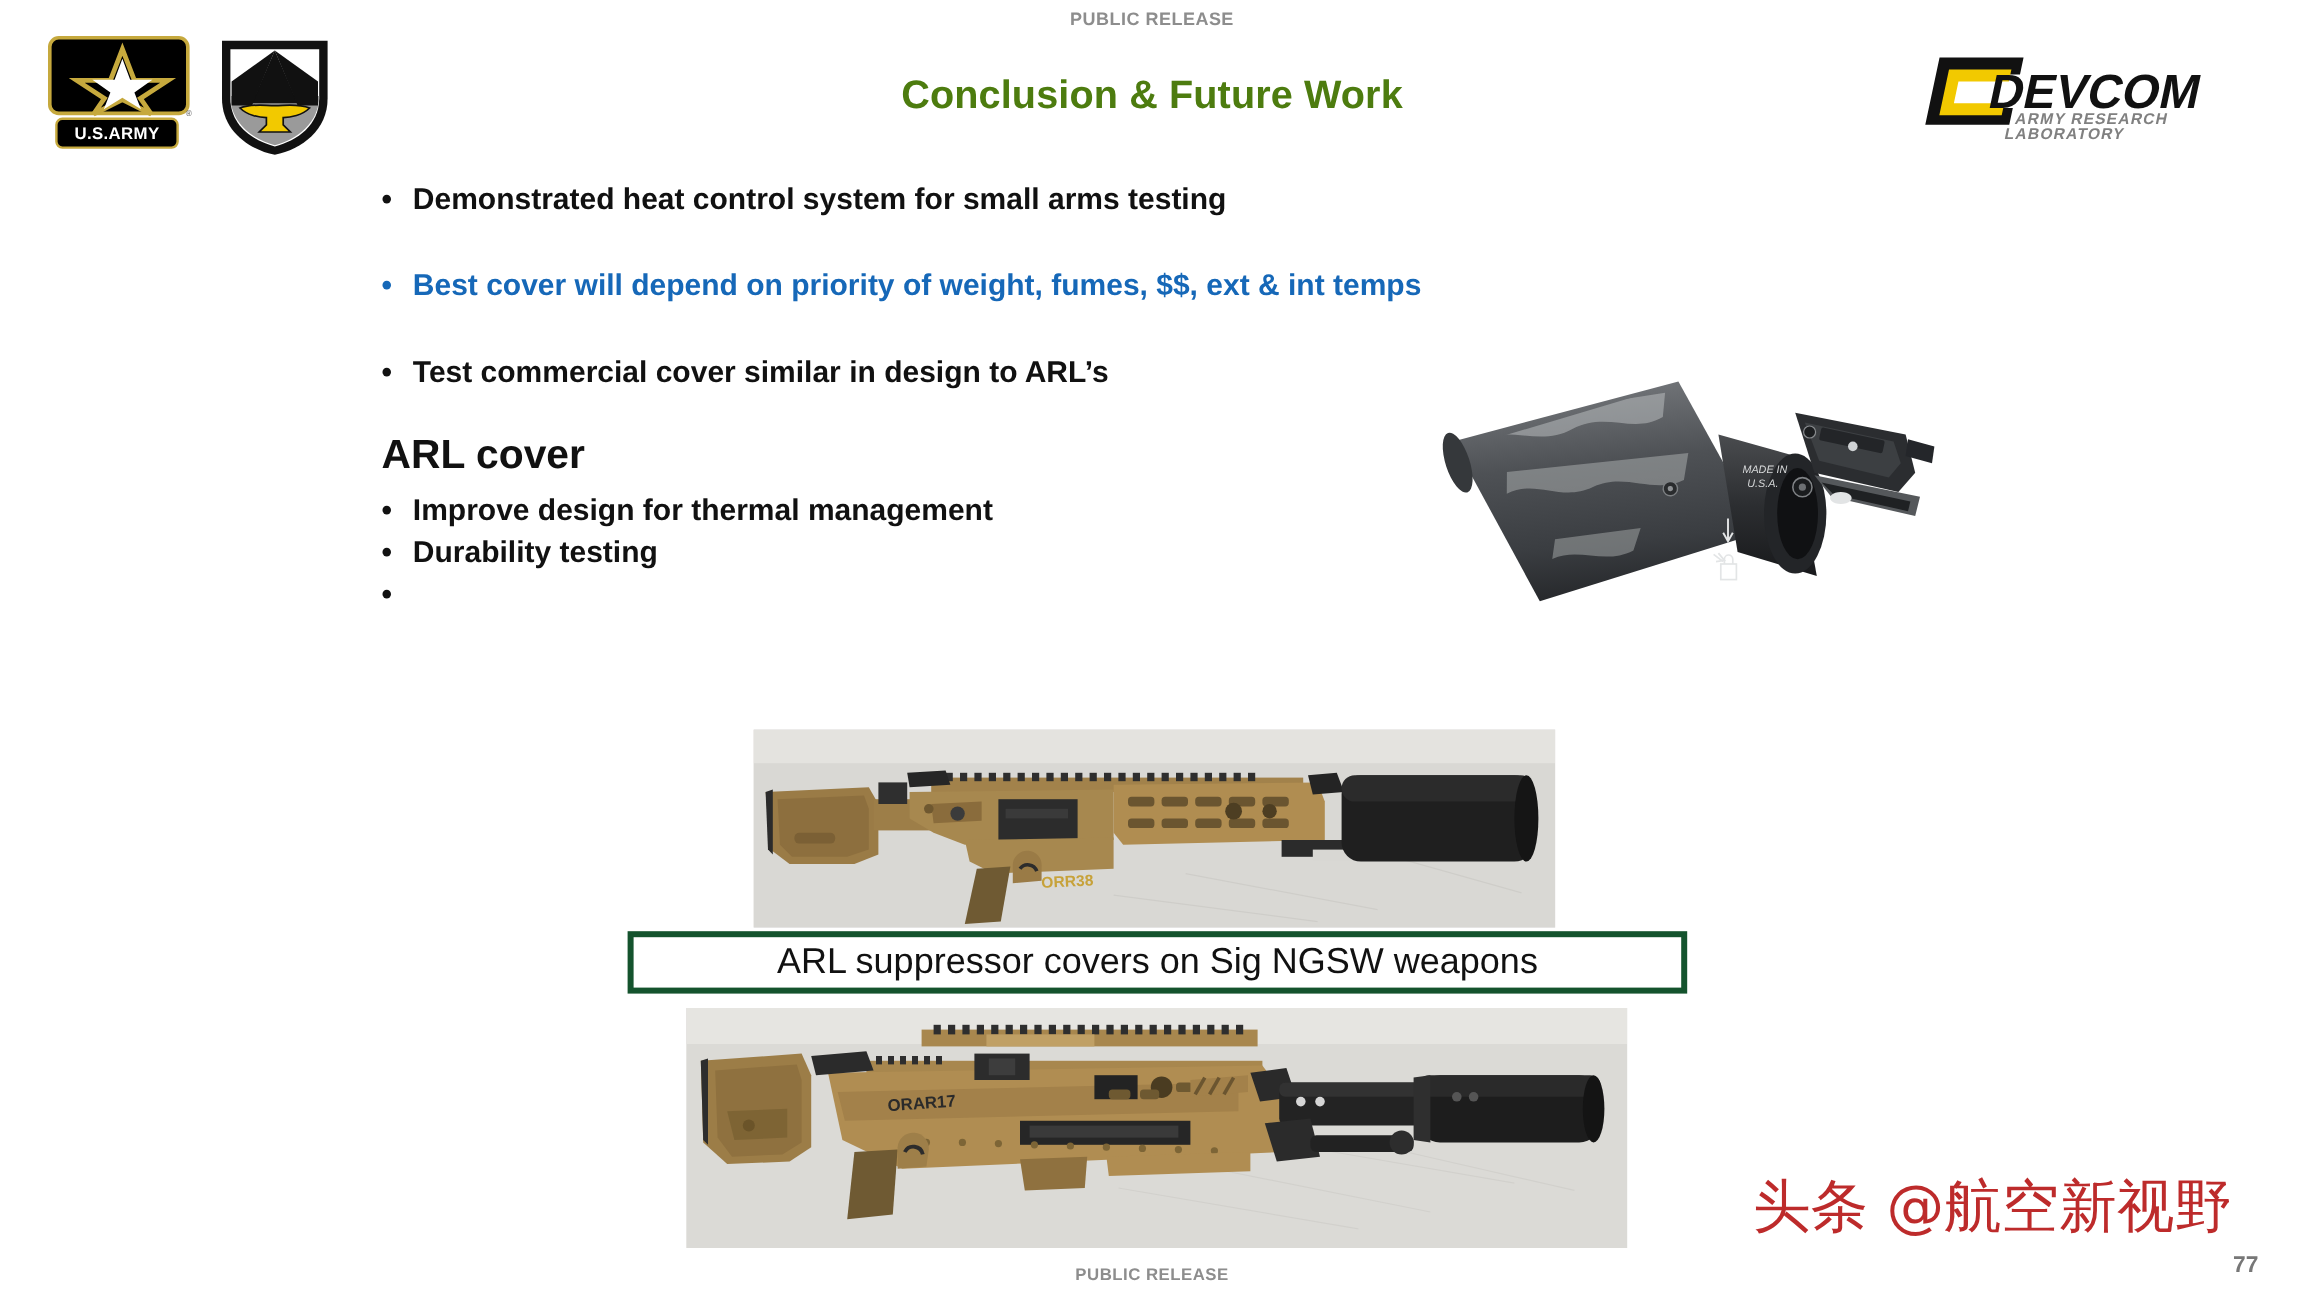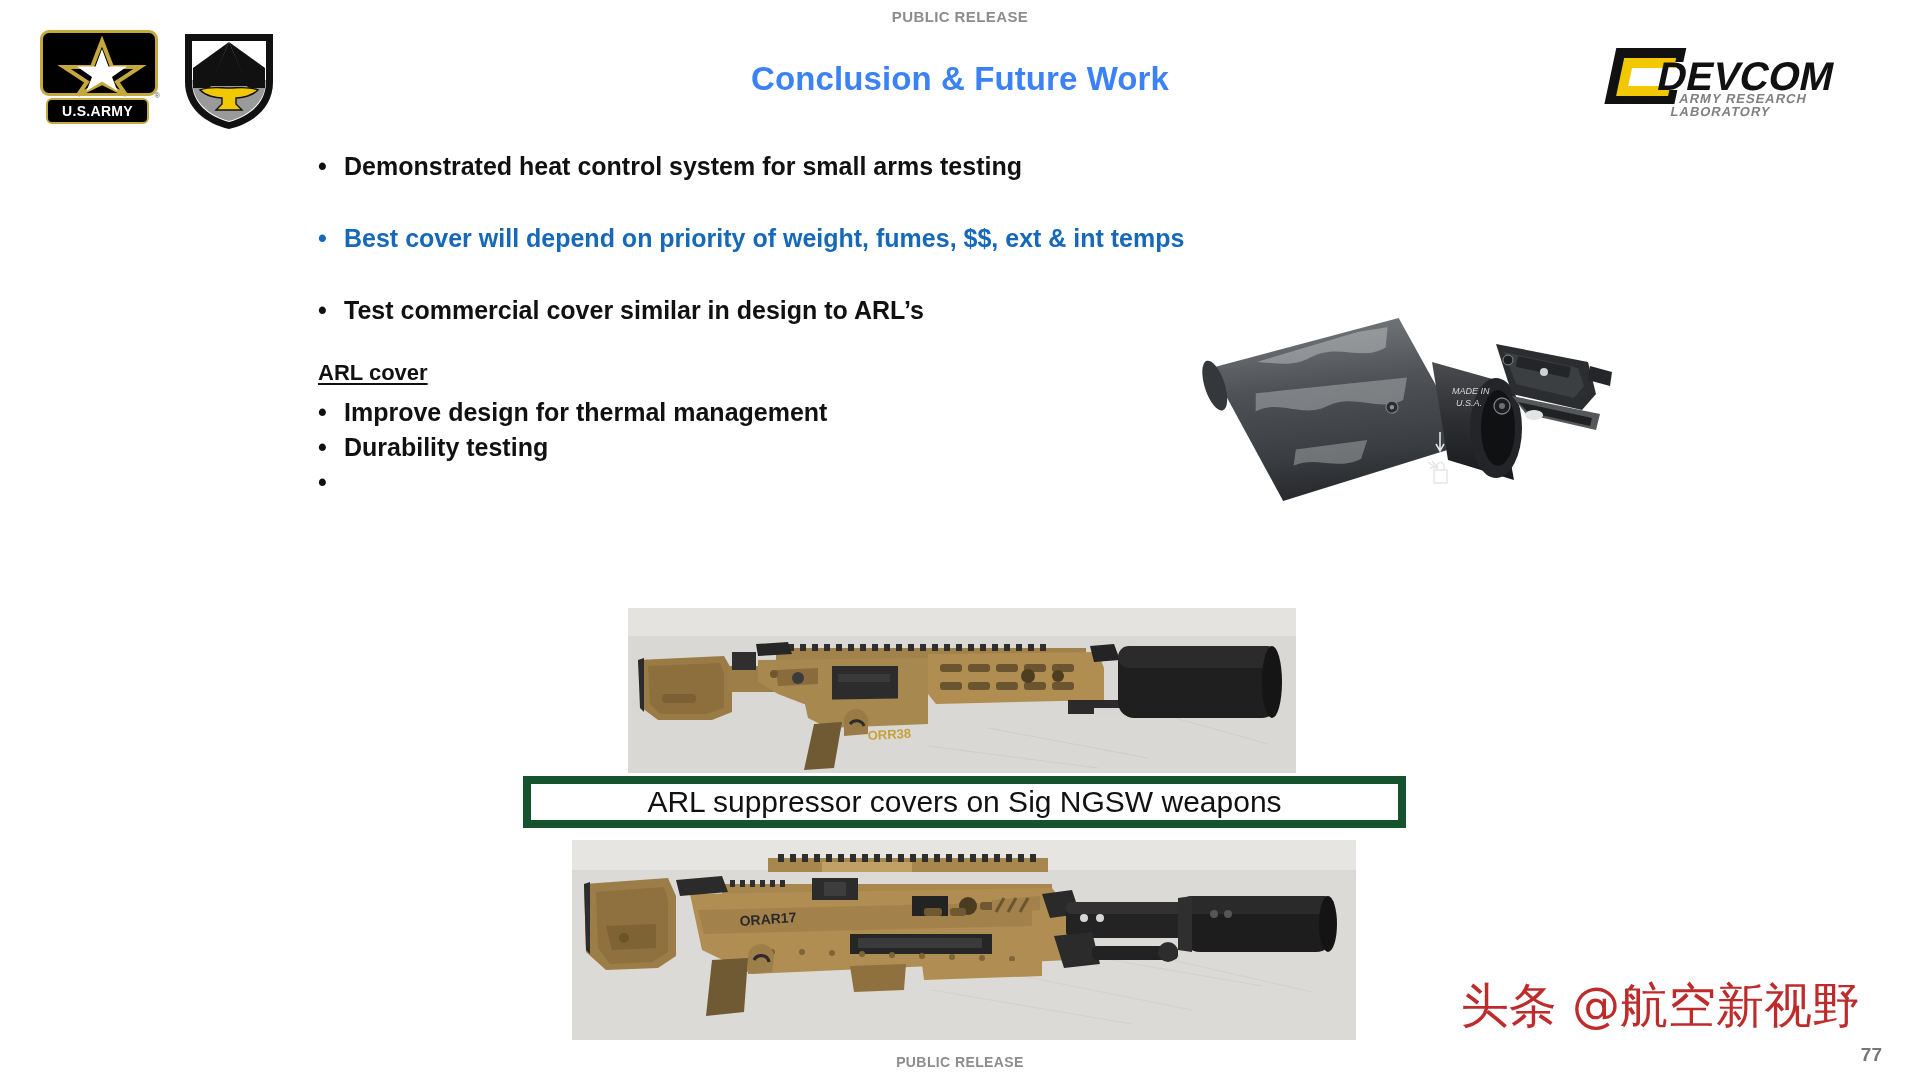--- a/index.html
+++ b/index.html
@@ -11,21 +11,21 @@
   }
   .slide{position:absolute;inset:0;background:#fff;}
 
   
   .hdr-public{
     position:absolute;top:8px;left:0;right:0;text-align:center;
     font-size:15px;font-weight:bold;color:#8d8d8d;letter-spacing:.4px;
   }
   .slide-title{
     position:absolute;top:60px;left:0;right:0;text-align:center;
-    font-size:33px;font-weight:bold;color:#3b82f6;letter-spacing:.1px;
+    font-size:33px;font-weight:bold;color:#4d7c0f;letter-spacing:.1px;
   }
 
   
   .army-logo{position:absolute;left:40px;top:30px;width:118px;height:94px;}
   .army-box{
     position:absolute;left:0;top:0;width:118px;height:66px;
     background:#000;border:3px solid #c6a93d;border-radius:9px;box-sizing:border-box;
   }
   .army-band{
     position:absolute;left:6px;top:68px;width:103px;height:26px;
@@ -49,43 +49,43 @@
     display:flex;align-items:flex-start;font-size:25px;font-weight:bold;
     color:#111;line-height:1.12;
   }
   .bl .dot{width:26px;flex:0 0 26px;font-size:25px;line-height:1.12;}
   .bl.blue{color:#1668b8;}
   .gap-a{height:44px;}
   .gap-b{height:44px;}
   .gap-c{height:36px;}
 
   .arl-head{
-    font-size:22px;font-weight:bold;color:#111;
-    text-decoration:underline;text-underline-offset:3px;margin-bottom:5px;
+    font-size:34px;font-weight:bold;color:#111;
+    text-underline-offset:3px;margin-bottom:5px;
     display:inline-block;
   }
   .sub .bl{margin-top:7px;}
 
   
   .cover-photo{position:absolute;left:1196px;top:310px;width:460px;height:200px;font-style:italic;}
 
   
   .photo-top{
     position:absolute;left:628px;top:608px;width:668px;height:165px;
     background:#d9d8d4;overflow:hidden;
   }
   .photo-bot{
     position:absolute;left:572px;top:840px;width:784px;height:200px;
     background:#dbdad6;overflow:hidden;
   }
 
   
   .caption{
     position:absolute;left:523px;top:776px;width:883px;height:52px;
-    background:#fff;border:8px solid #14532d;box-sizing:border-box;
+    background:#fff;border:5px solid #14532d;box-sizing:border-box;
     display:flex;align-items:center;justify-content:center;
     font-size:30px;color:#111;z-index:5;
   }
 
   
   .ftr-public{
     position:absolute;bottom:10px;left:0;right:0;text-align:center;
     font-size:14px;font-weight:bold;color:#8d8d8d;letter-spacing:.4px;
   }
   .page-no{

